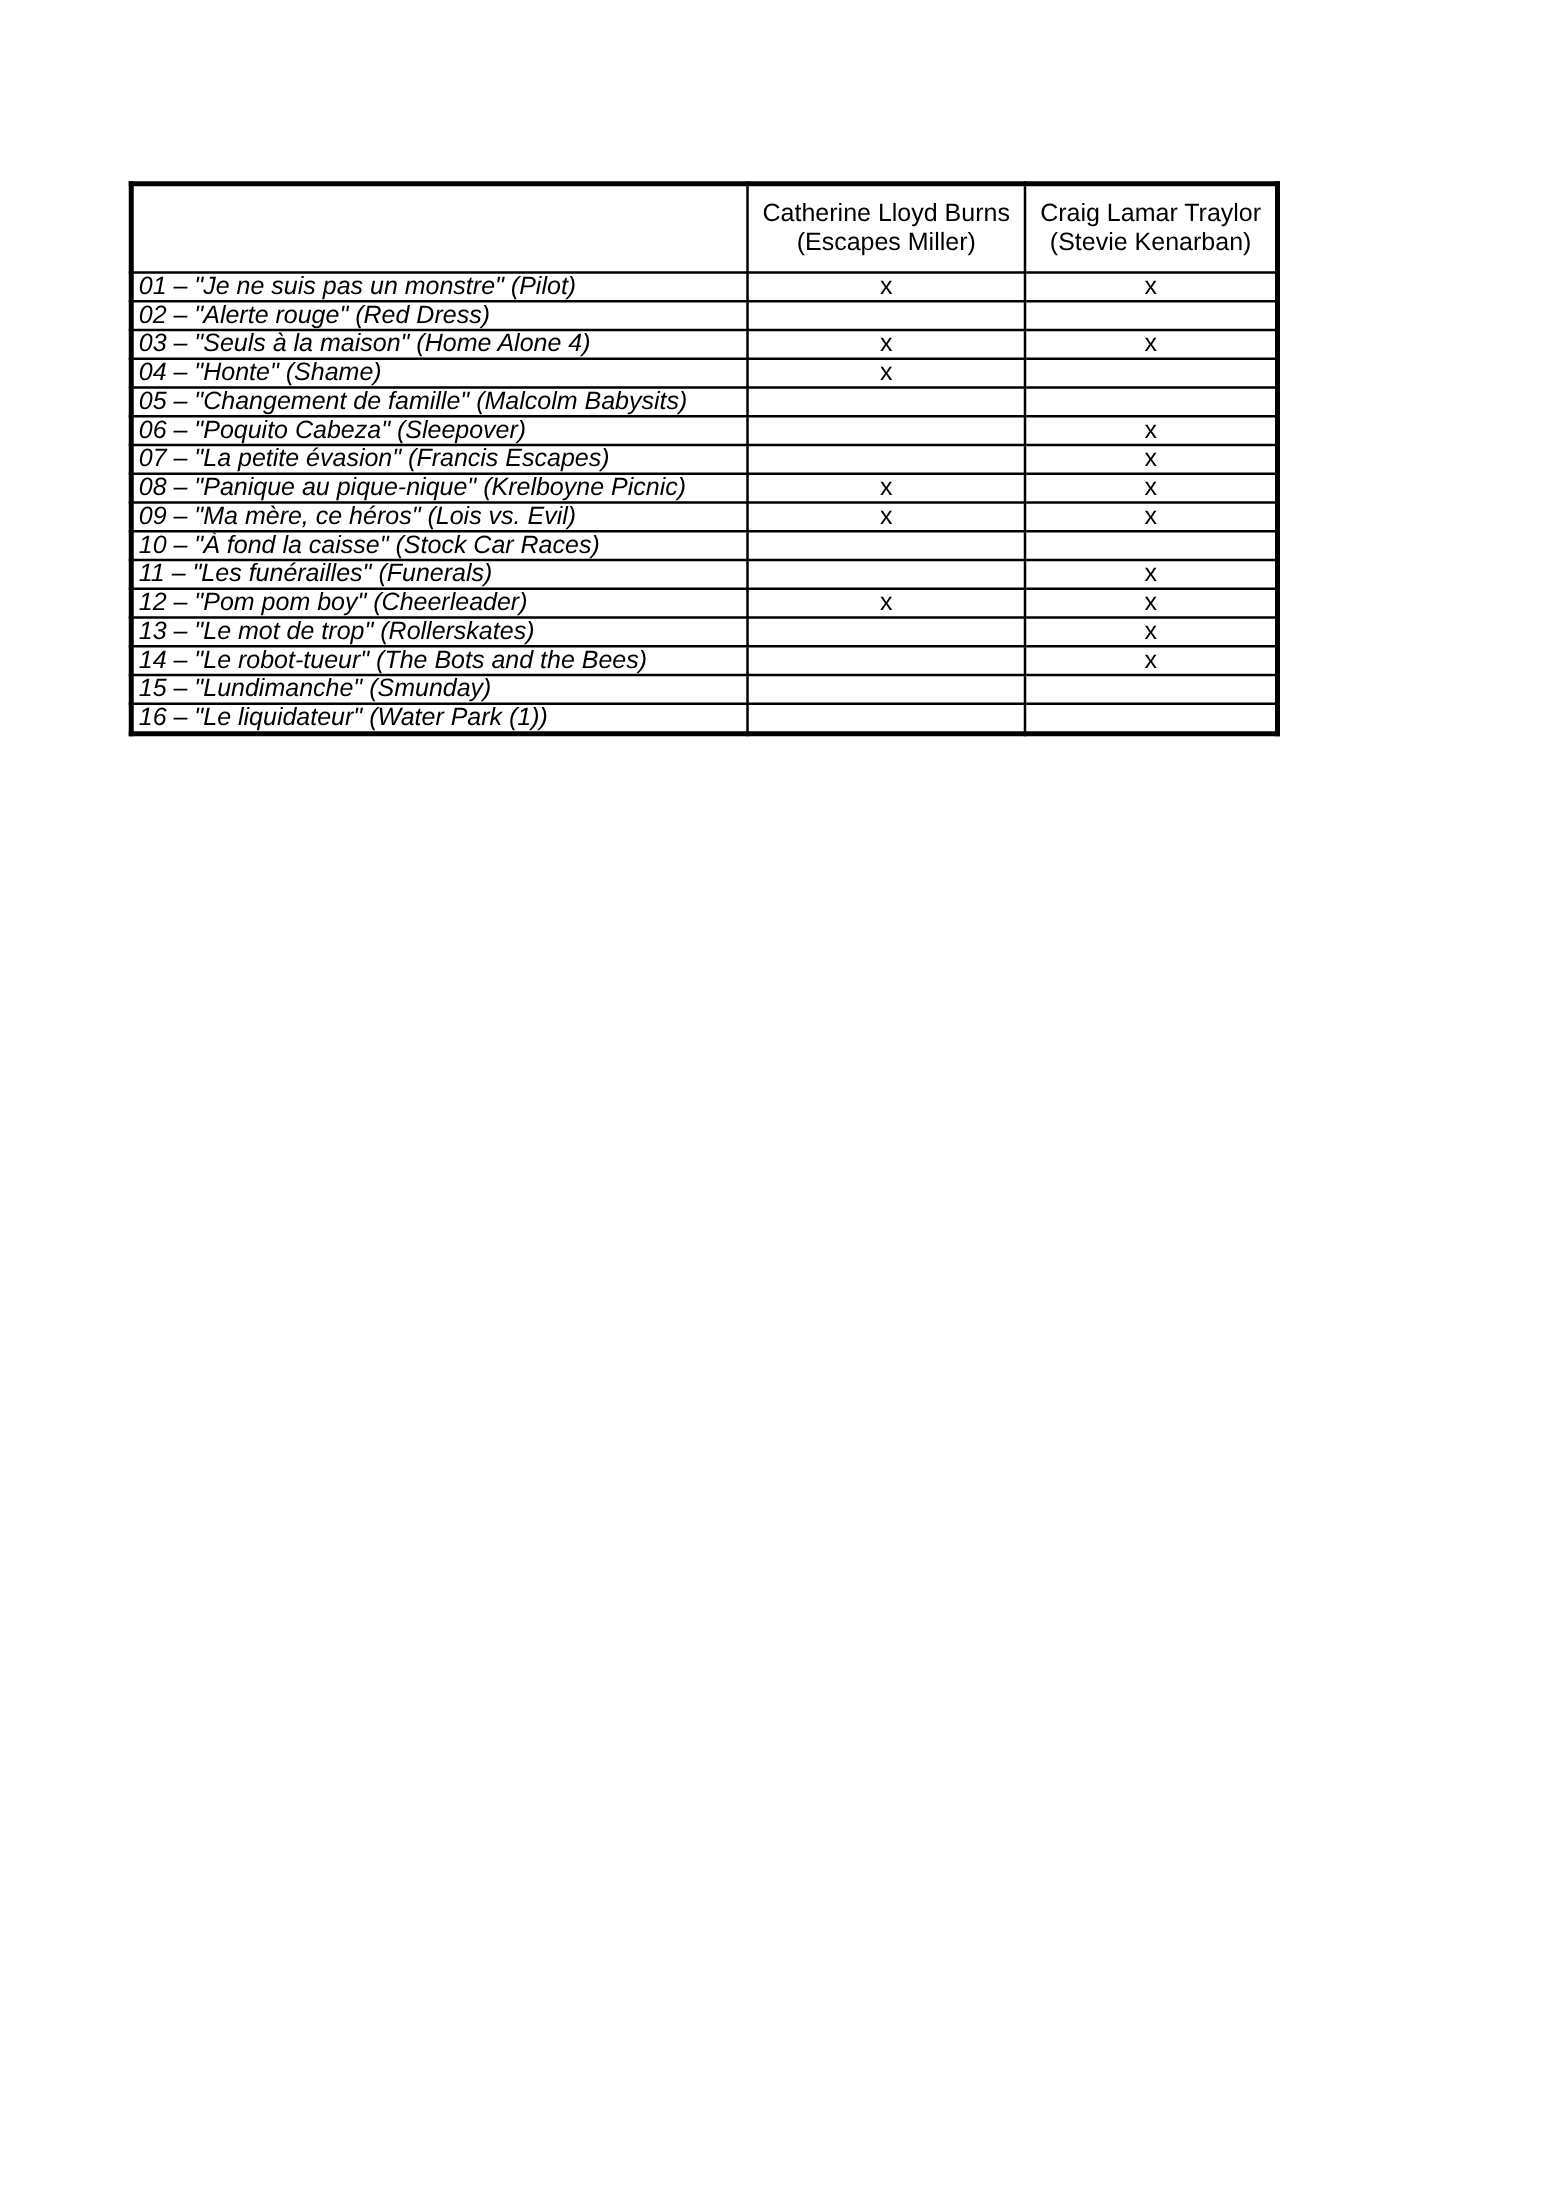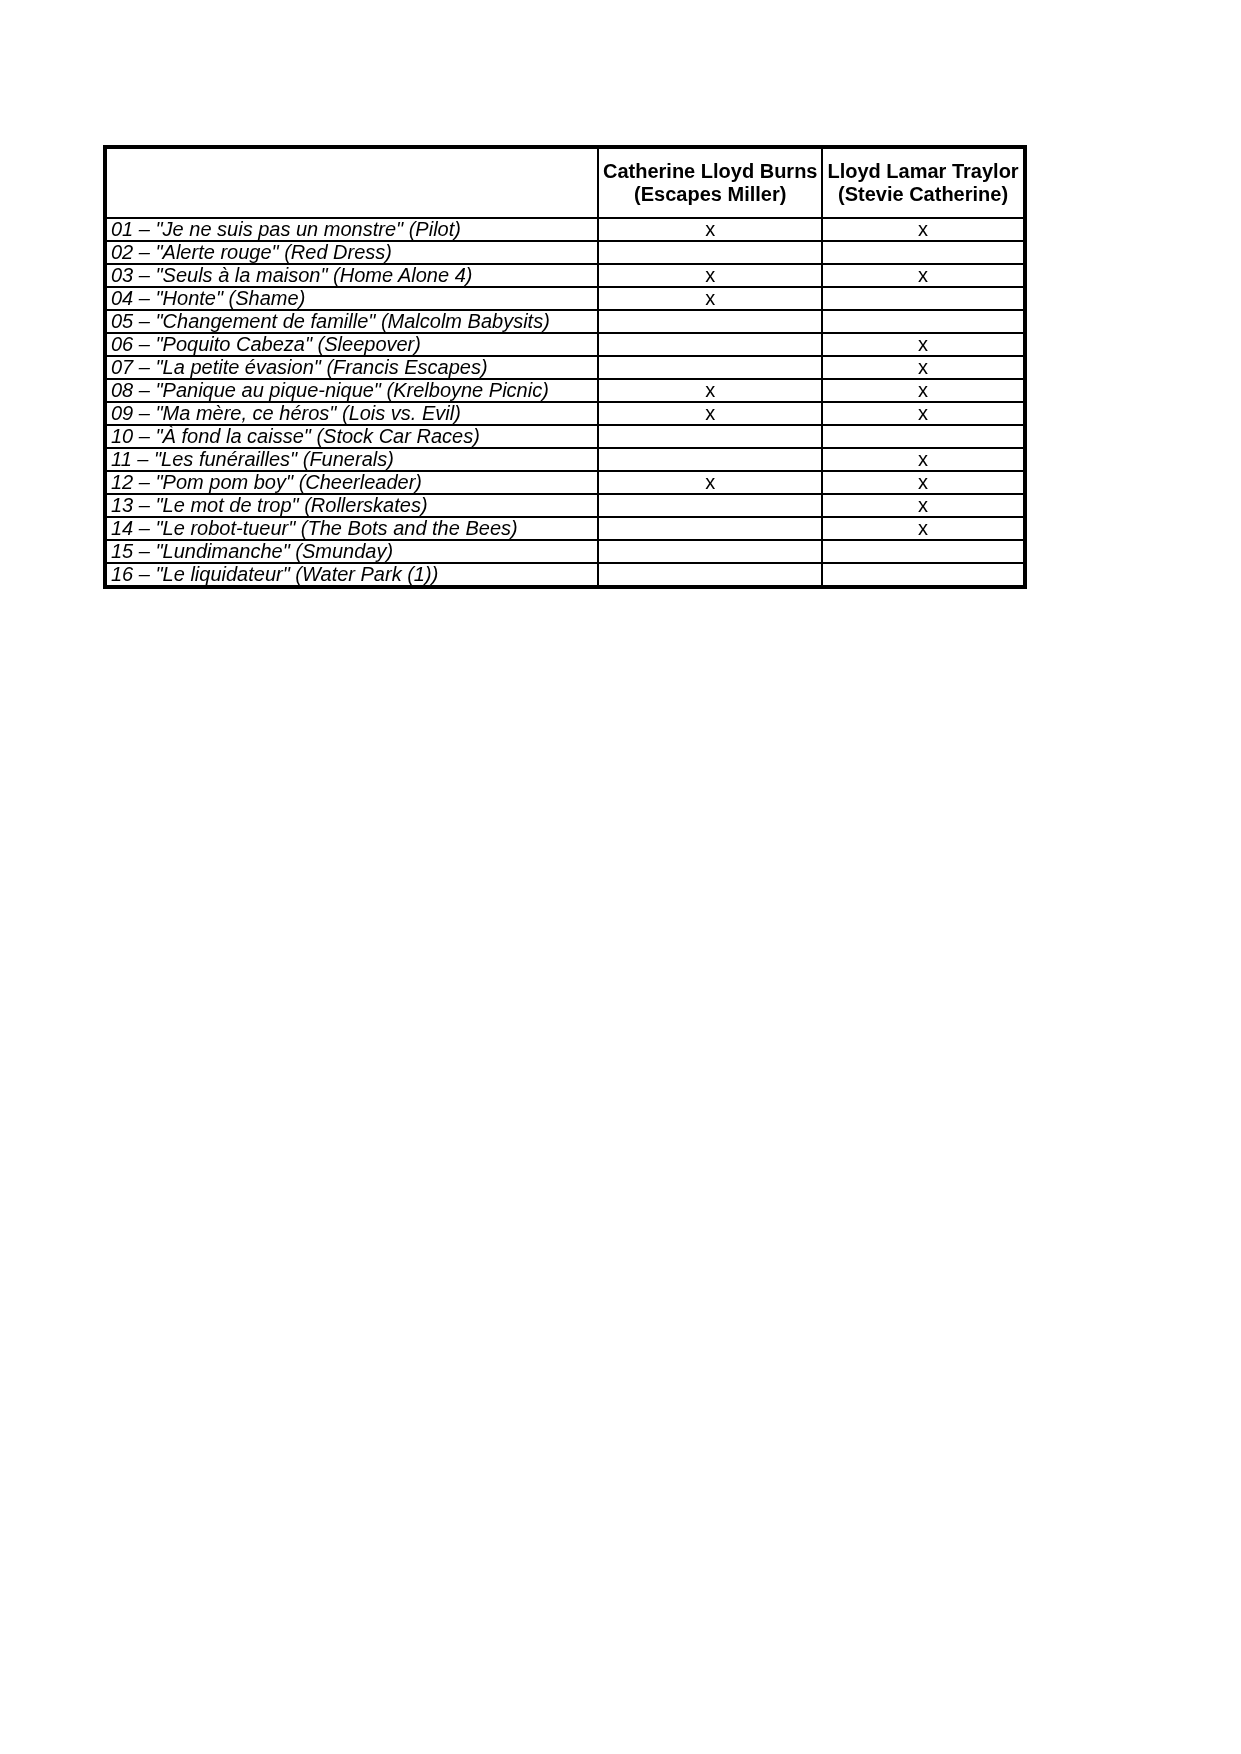--- a/index.html
+++ b/index.html
@@ -30,21 +30,21 @@
   table.cast-table th,
   table.cast-table td {
     border: 2px solid #000000;
     padding: 0 4px;
     overflow: hidden;
     white-space: nowrap;
   }
   table.cast-table thead th {
     height: 68px;
     font-size: 20px;
-    font-weight: bold;
+    font-weight: normal;
     vertical-align: middle;
     line-height: 23px;
   }
   table.cast-table tbody td {
     height: 21px;
     font-size: 20px;
     line-height: 21px;
     vertical-align: middle;
   }
   td.episode-cell {
@@ -67,22 +67,22 @@
       <col class="col-actor-2">
     </colgroup>
     <thead>
       <tr>
         <th></th>
         <th>
           <div>Catherine Lloyd Burns</div>
           <div>(Escapes Miller)</div>
         </th>
         <th>
-          <div>Lloyd Lamar Traylor</div>
-          <div>(Stevie Catherine)</div>
+          <div>Craig Lamar Traylor</div>
+          <div>(Stevie Kenarban)</div>
         </th>
       </tr>
     </thead>
     <tbody id="table-body">
 
     <tr>
           <td class="episode-cell">01 – "Je ne suis pas un monstre" (Pilot)</td>
           <td class="mark-cell">x</td>
           <td class="mark-cell">x</td>
         </tr>

